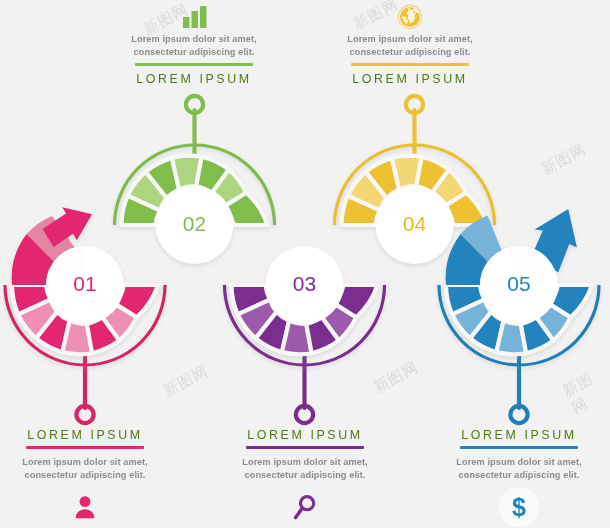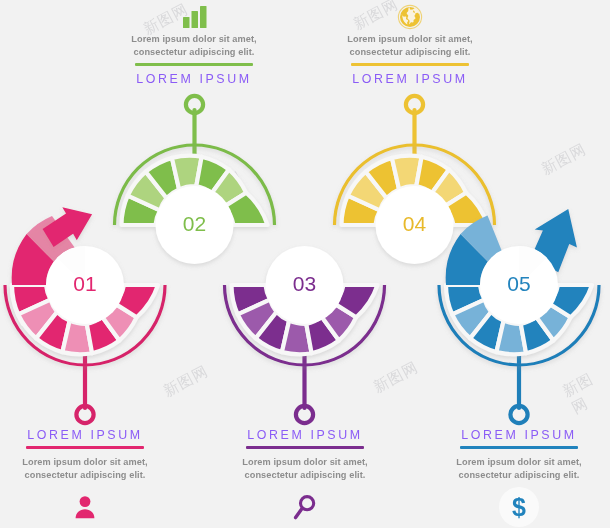--- a/index.html
+++ b/index.html
@@ -13,21 +13,21 @@
   .svg-layer{position:absolute;left:0;top:0;width:610px;height:528px;}
 
   
   .block{position:absolute;width:190px;text-align:center;}
   .desc{
     font-size:9.2px;line-height:12.6px;color:#8d8d8d;
     letter-spacing:.01em;white-space:pre-line;font-weight:bold;
   }
   .rule{height:3.2px;width:118px;margin:0 auto;border-radius:1px;}
   .heading{
-    font-size:12.4px;letter-spacing:2.6px;color:#8b5cf6;
+    font-size:12.4px;letter-spacing:2.6px;color:#4d7c0f;
     font-weight:400;white-space:nowrap;
   }
   .icon-wrap{height:34px;display:flex;align-items:flex-end;justify-content:center;}
 
   
   .block.top .icon-wrap{align-items:center;height:30px;}
   .block.top .desc{margin-top:1px;}
   .block.top .rule{margin-top:5px;}
   .block.top .heading{margin-top:6px;}
 

